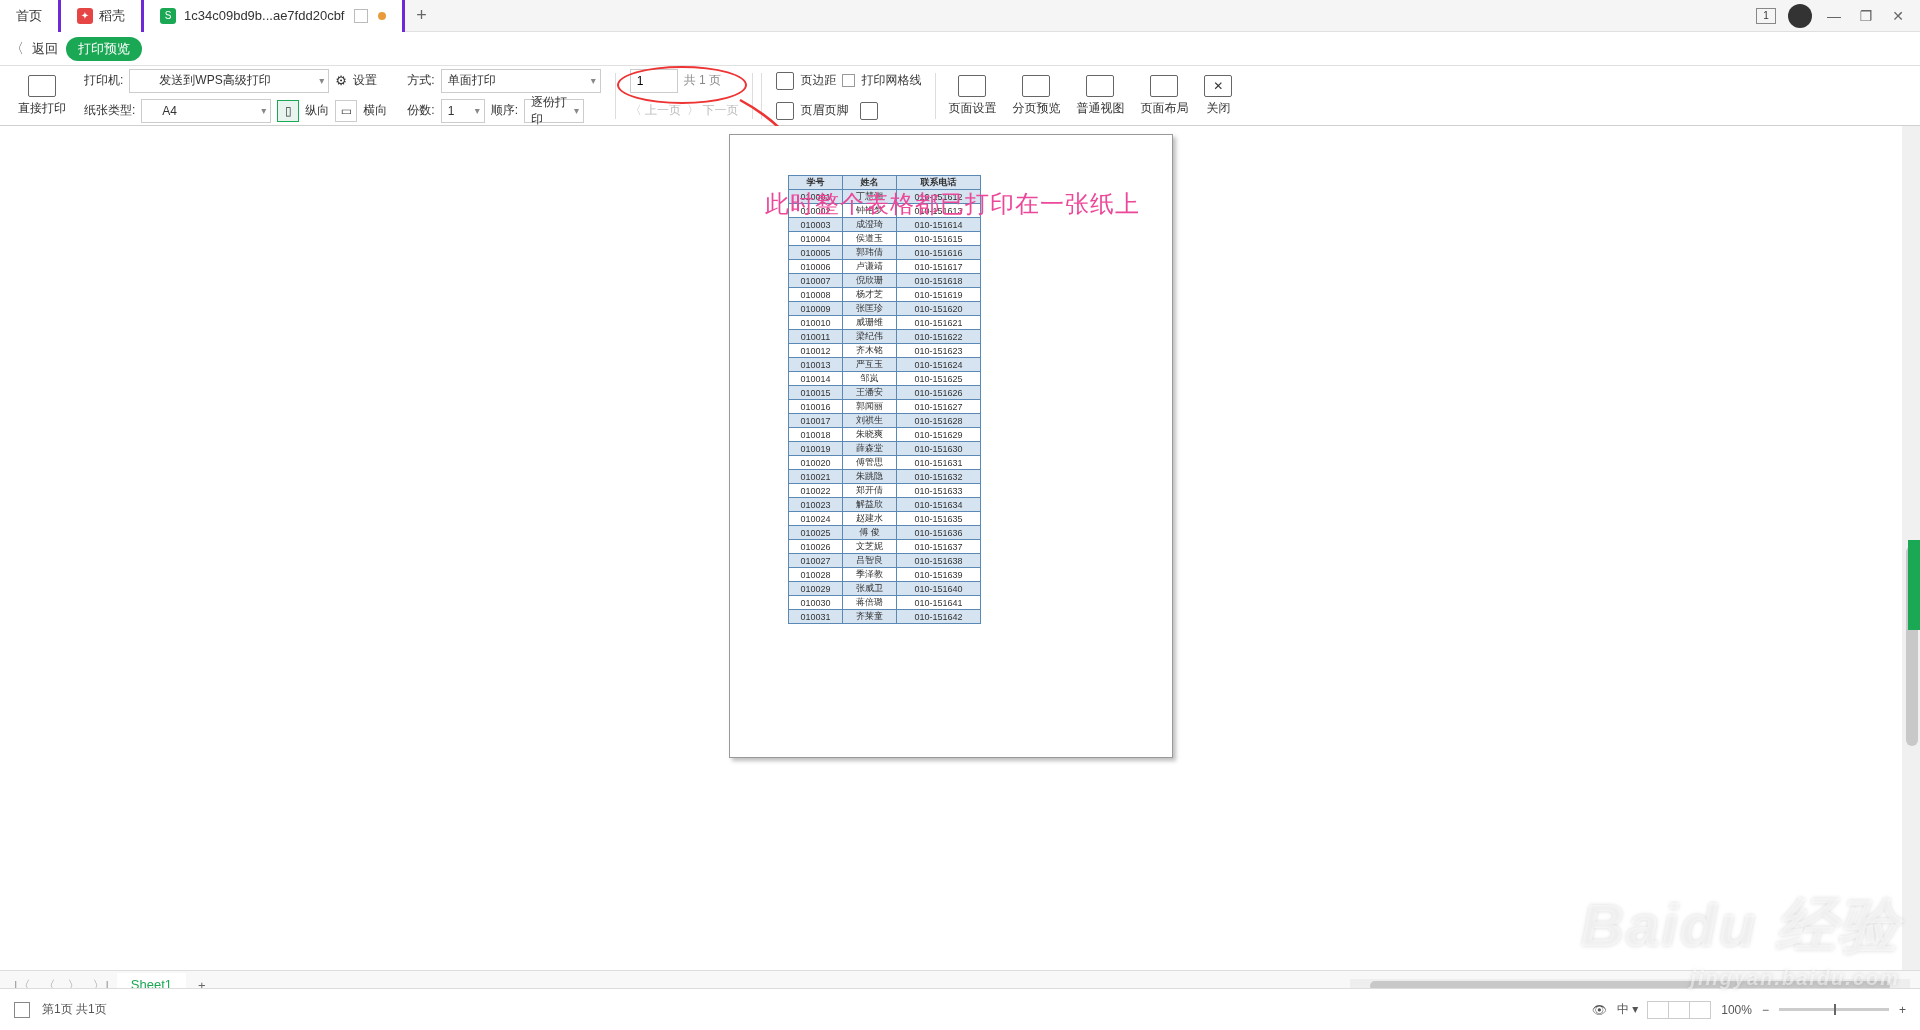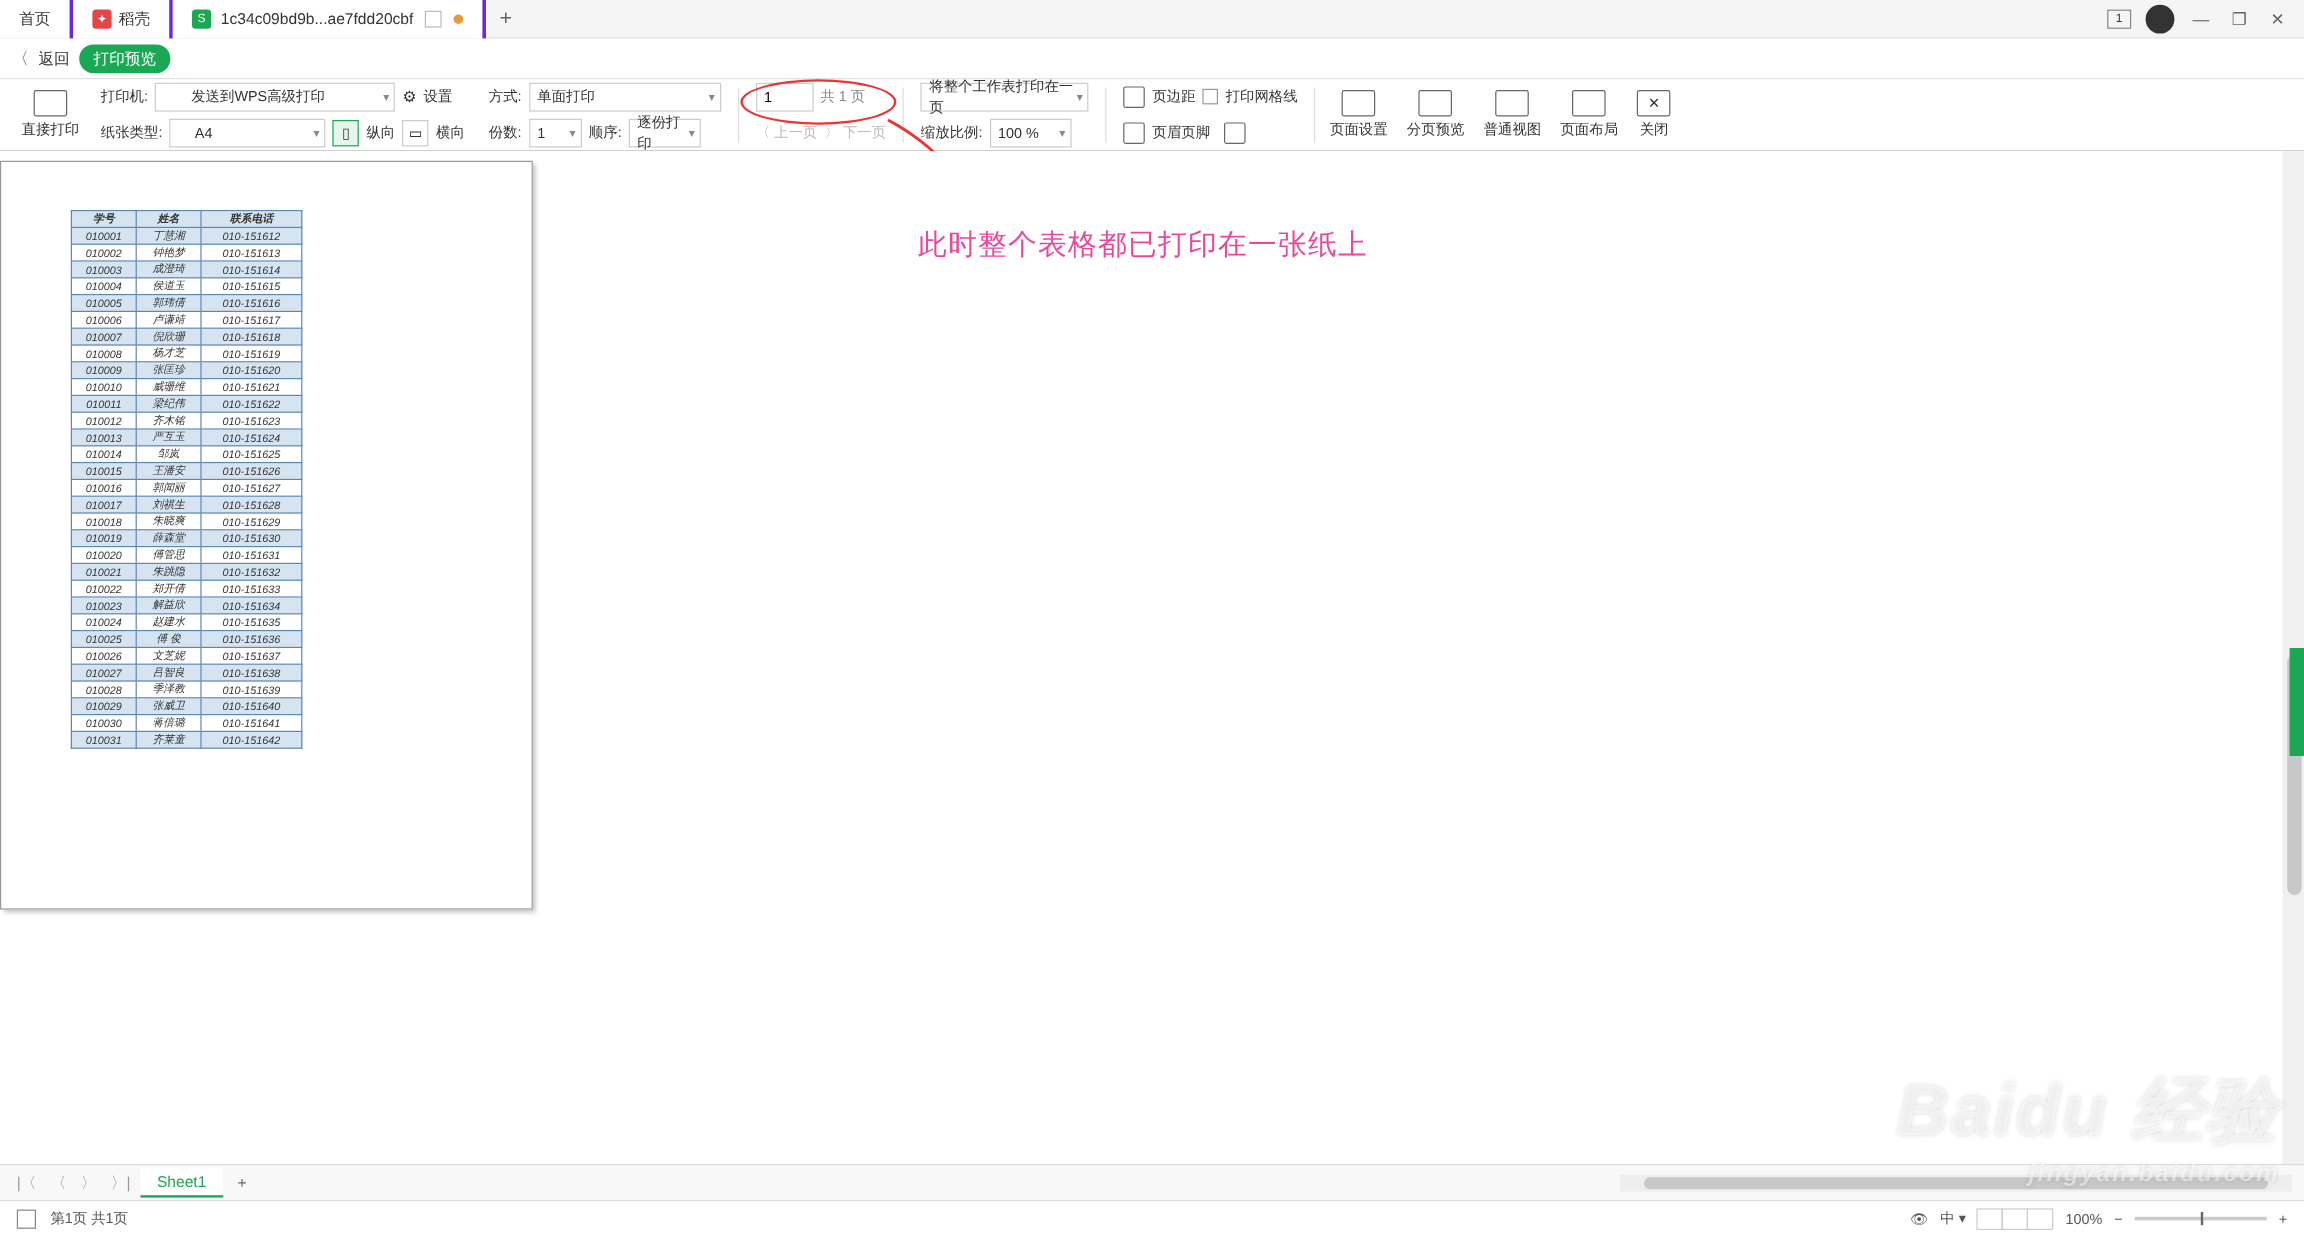--- a/index.html
+++ b/index.html
@@ -48,21 +48,21 @@
 .tb-sep { width: 1px; height: 46px; background: #ddd; margin: 0 4px; }
 .page-input { border: 1px solid #ccc; width: 48px; height: 24px; padding: 0 6px; font-size: 12px; }
 .page-total { font-size: 12px; color: #888; }
 .nav-btn { color: #bbb; font-size: 12px; }
 .dd-fit { width: 140px; }
 .dd-zoom { width: 68px; }
 .chk { width: 13px; height: 13px; border: 1px solid #999; display: inline-block; }
 .red-ellipse { position: absolute; border: 2.5px solid #e33; border-radius: 50%; width: 130px; height: 38px; left: 617px; top: 66px; pointer-events: none; }
 
 
-.preview-area { position: absolute; top: 126px; left: 0; right: 18px; bottom: 30px; background: #fff; display: flex; overflow: hidden; font-style: italic; }
+.preview-area { position: absolute; top: 126px; left: 0; right: 18px; bottom: 30px; background: #fff; display: flex; justify-content: center; overflow: hidden; }
 .paper { width: 444px; height: 624px; margin-top: 8px; background: #fff; border: 1px solid #999; box-shadow: 3px 3px 4px rgba(0,0,0,0.25); position: relative; }
 .tbl { position: absolute; top: 40px; left: 58px; border-collapse: collapse; font-size: 9px; }
 .tbl th, .tbl td { border: 0.7px solid #5b89b5; padding: 0 4px; height: 11.5px; text-align: center; }
 .tbl th { background: #d6e4f2; font-weight: bold; }
 .tbl td { background: #d6e4f2; }
 .tbl tr:nth-child(odd) td { background: #fff; }
 .tbl .c1 { width: 54px; }
 .tbl .c2 { width: 54px; }
 .tbl .c3 { width: 84px; }
 .anno-text { position: absolute; left: 765px; top: 188px; color: #ec4899; font-size: 24px; letter-spacing: 1px; }
@@ -72,21 +72,21 @@
 
 
 .sheet-bar { position: absolute; bottom: 30px; left: 0; right: 0; height: 30px; display: flex; align-items: center; border-top: 1px solid #ddd; background: #f8f8f8; padding: 0 10px; gap: 4px; font-size: 13px; }
 .sheet-nav { color: #999; padding: 0 4px; }
 .sheet-tab { padding: 4px 14px; color: #1ba854; border-bottom: 2px solid #1ba854; background: #fff; }
 .sheet-add { color: #666; padding: 0 8px; }
 .sheet-hscroll { margin-left: auto; width: 560px; height: 14px; background: #eee; position: relative; }
 .sheet-hscroll .th { position: absolute; left: 20px; width: 520px; height: 10px; top: 2px; background: #c8c8c8; border-radius: 5px; }
 
 
-.status-bar { position: absolute; bottom: 0; left: 0; right: 0; height: 30px; display: flex; align-items: center; border-top: 1px solid #ddd; background: #fff; padding: 0 14px; gap: 12px; font-size: 12px; color: #555; }
+.status-bar { position: absolute; bottom: 0; left: 0; right: 0; height: 42px; display: flex; align-items: center; border-top: 1px solid #ddd; background: #fff; padding: 0 14px; gap: 12px; font-size: 12px; color: #555; }
 .status-right { margin-left: auto; display: flex; align-items: center; gap: 10px; }
 .sb-icon { width: 16px; height: 16px; border: 1px solid #888; }
 .view-grp { display: flex; }
 .view-grp .v { width: 22px; height: 18px; border: 1px solid #ccc; margin-left: -1px; }
 .zoom-track { width: 110px; height: 3px; background: #ccc; position: relative; }
 .zoom-track::before { content: ""; position: absolute; left: 50%; top: -4px; width: 2px; height: 11px; background: #666; }
 
 .watermark { position: absolute; right: 20px; bottom: 40px; font-size: 60px; font-weight: bold; color: rgba(255,255,255,0.55); letter-spacing: 2px; text-shadow: 0 0 4px rgba(0,0,0,0.15); pointer-events: none; font-style: italic; }
 .watermark small { font-size: 20px; display: block; text-align: right; color: rgba(255,255,255,0.5); }
 .side-tab { position: absolute; right: 0; top: 540px; width: 12px; height: 90px; background: #1ba854; }
@@ -160,29 +160,20 @@
     <div class="tb-row">
       <input class="page-input" value="1" style="">
       <span class="page-total">共 1 页</span>
     </div>
     <div class="tb-row">
       <span class="nav-btn">〈 <span>上一页</span></span>
       <span class="nav-btn">〉 <span>下一页</span></span>
     </div>
   </div>
   <div class="tb-sep"></div>
-  <div class="tb-mid">
-    <div class="tb-row">
-      <div class="dropdown dd-fit">将整个工作表打印在一页</div>
-    </div>
-    <div class="tb-row">
-      <span class="field-label">缩放比例:</span>
-      <div class="dropdown dd-zoom">100 %</div>
-    </div>
-  </div>
   <div class="tb-sep"></div>
   <div class="tb-mid">
     <div class="tb-row">
       <div class="tb-icon" style="width:18px;height:18px"></div>
       <span>页边距</span>
       <span class="chk"></span>
       <span>打印网格线</span>
     </div>
     <div class="tb-row">
       <div class="tb-icon" style="width:18px;height:18px"></div>

